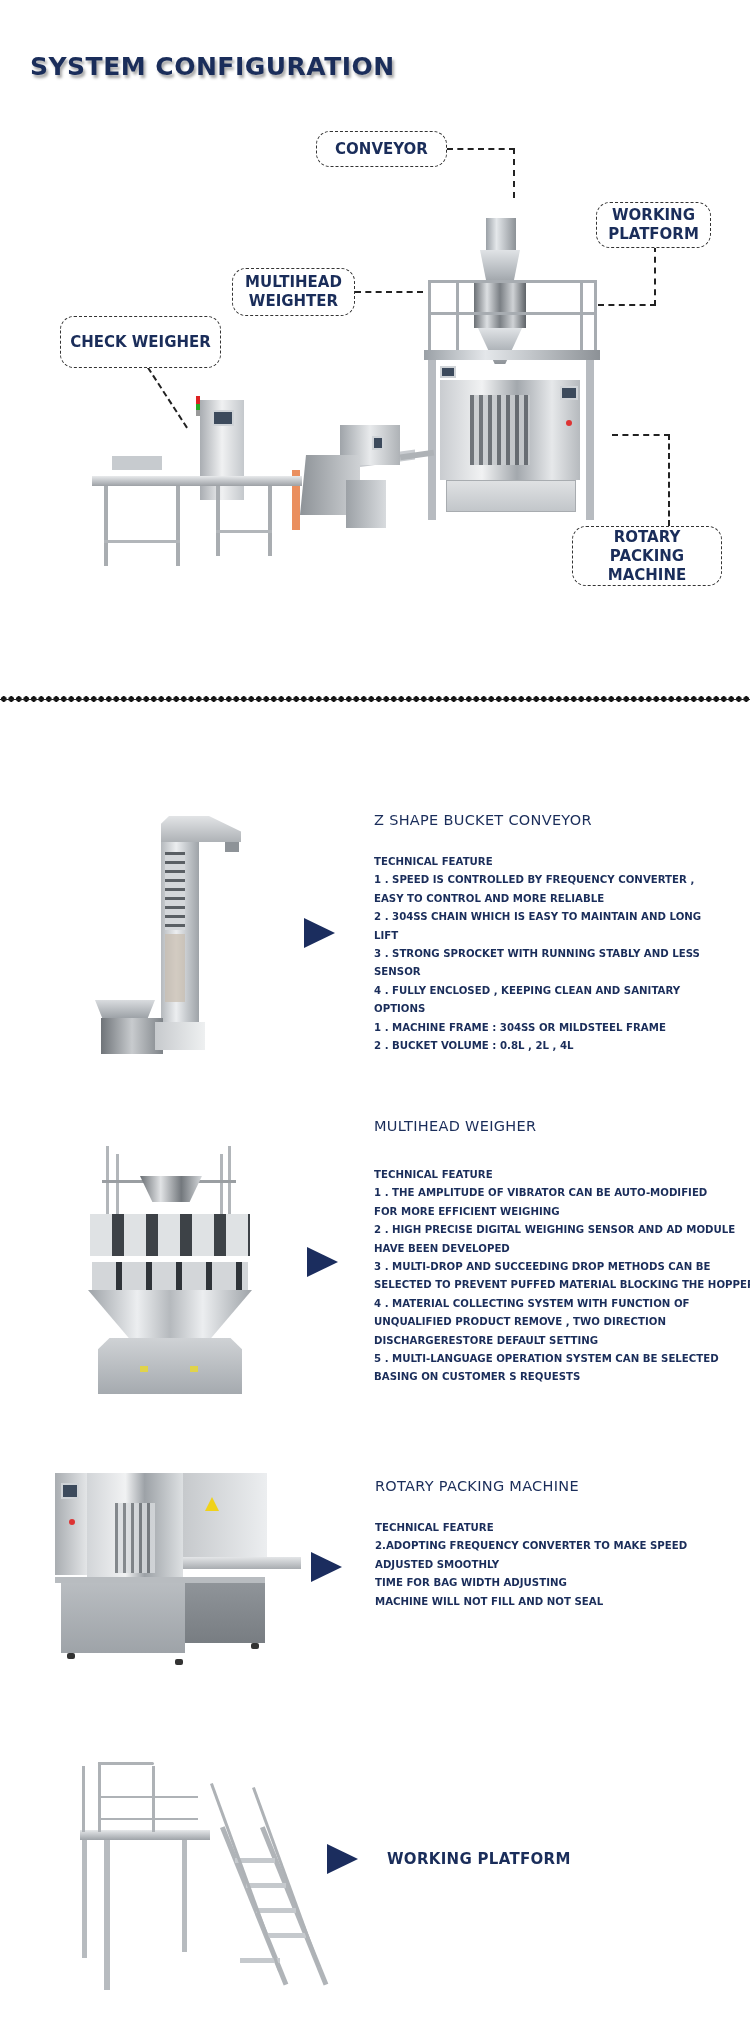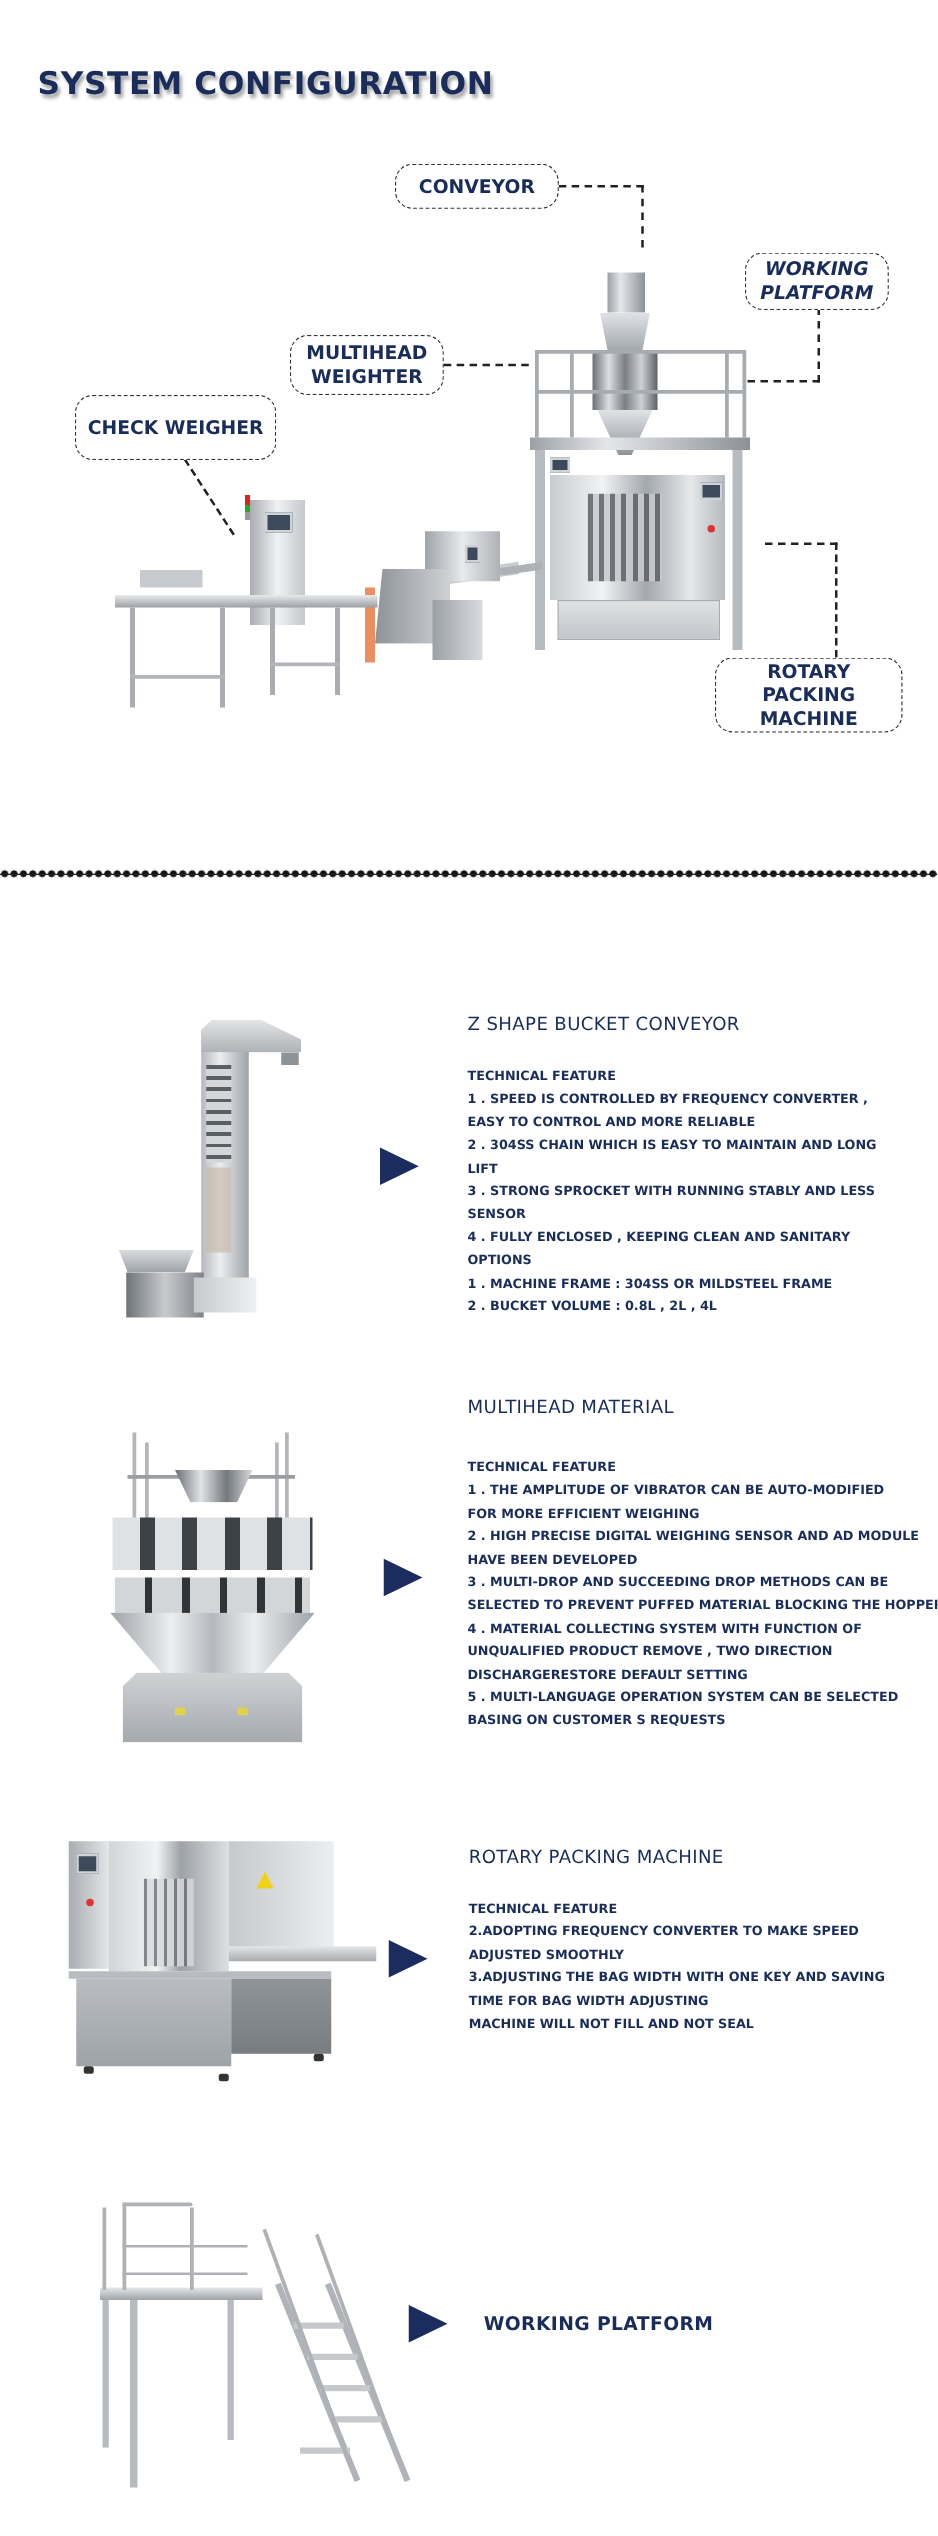--- a/index.html
+++ b/index.html
@@ -51,21 +51,21 @@
 
 <div>
 
   <div class="leader" style="left:447px;top:148px;width:68px;height:50px;border-top-width:2px;border-right-width:2px;"></div>
   <div class="leader" style="left:598px;top:246px;width:58px;height:60px;border-left-width:0;border-right-width:2px;border-bottom-width:2px;"></div>
   <div class="leader" style="left:355px;top:291px;width:68px;height:2px;border-top-width:2px;"></div>
   <div class="leader" style="left:147px;top:368px;width:2px;height:72px;border-left-width:2px;transform:rotate(-33deg);transform-origin:top left;"></div>
   <div class="leader" style="left:612px;top:434px;width:58px;height:92px;border-top-width:2px;border-right-width:2px;"></div>
 
   <div class="callout" style="left:316px;top:131px;width:131px;height:36px;">CONVEYOR</div>
-  <div class="callout" style="left:596px;top:202px;width:115px;height:46px;font-style:italic;">WORKING
+  <div class="callout" style="left:596px;top:202px;width:115px;height:46px;">WORKING
 PLATFORM</div>
   <div class="callout" style="left:232px;top:268px;width:123px;height:48px;">MULTIHEAD
 WEIGHTER</div>
   <div class="callout" style="left:60px;top:316px;width:161px;height:52px;">CHECK WEIGHER</div>
   <div class="callout" style="left:572px;top:526px;width:150px;height:60px;">ROTARY
 PACKING MACHINE</div>
 
   <div class="machine" style="left:0;top:0;">
 
     <div class="steel" style="position:absolute;left:486px;top:218px;width:30px;height:32px;"></div>
@@ -161,21 +161,21 @@
 
     <div style="position:absolute;left:22px;top:122px;width:156px;height:30px;background:repeating-linear-gradient(90deg,#d3d6d9 0 24px,#2f3439 24px 30px);"></div>
 
     <div style="position:absolute;left:18px;top:150px;width:164px;height:54px;background:linear-gradient(90deg,#9ea3a8,#eceef0 30%,#b5b9bd 50%,#eceef0 70%,#9ea3a8);clip-path:polygon(0 0,100% 0,72% 100%,28% 100%);"></div>
 
     <div style="position:absolute;left:28px;top:198px;width:144px;height:56px;background:linear-gradient(180deg,#cfd2d5,#a5aaaf);clip-path:polygon(8% 0,92% 0,100% 20%,100% 100%,0 100%,0 20%);"></div>
     <div style="position:absolute;left:70px;top:226px;width:8px;height:6px;background:#e0d34a;"></div>
     <div style="position:absolute;left:120px;top:226px;width:8px;height:6px;background:#e0d34a;"></div>
   </div>
   <div class="arrow" style="left:307px;top:1247px;"></div>
-  <div class="sec-title" style="left:374px;top:1118px;">MULTIHEAD MATERIAL</div>
+  <div class="sec-title" style="left:374px;top:1118px;">MULTIHEAD WEIGHER</div>
   <div class="feat" style="left:374px;top:1166px;">
     <div>TECHNICAL FEATURE</div>
     <div>1 . THE AMPLITUDE OF VIBRATOR CAN BE AUTO-MODIFIED</div>
     <div>FOR MORE EFFICIENT WEIGHING</div>
     <div>2 . HIGH PRECISE DIGITAL WEIGHING SENSOR AND AD MODULE</div>
     <div>HAVE BEEN DEVELOPED</div>
     <div>3 . MULTI-DROP AND SUCCEEDING DROP METHODS CAN BE</div>
     <div>SELECTED TO PREVENT PUFFED MATERIAL BLOCKING THE HOPPER</div>
     <div>4 . MATERIAL COLLECTING SYSTEM WITH FUNCTION OF</div>
     <div>UNQUALIFIED PRODUCT REMOVE , TWO DIRECTION</div>
@@ -201,21 +201,20 @@
     <div style="position:absolute;left:12px;top:180px;width:8px;height:6px;background:#333;border-radius:2px;"></div>
     <div style="position:absolute;left:120px;top:186px;width:8px;height:6px;background:#333;border-radius:2px;"></div>
     <div style="position:absolute;left:196px;top:170px;width:8px;height:6px;background:#333;border-radius:2px;"></div>
   </div>
   <div class="arrow" style="left:311px;top:1552px;"></div>
   <div class="sec-title" style="left:375px;top:1478px;">ROTARY PACKING MACHINE</div>
   <div class="feat" style="left:375px;top:1519px;">
     <div>TECHNICAL FEATURE</div>
     <div>2.ADOPTING FREQUENCY CONVERTER TO MAKE SPEED</div>
     <div>ADJUSTED SMOOTHLY</div>
-    <div>3.ADJUSTING THE BAG WIDTH WITH ONE KEY AND SAVING</div>
     <div>TIME FOR BAG WIDTH ADJUSTING</div>
     <div>MACHINE WILL NOT FILL AND NOT SEAL</div>
   </div>
 </div>
 
 <div>
   <div style="position:absolute;left:70px;top:1748px;width:220px;height:250px;">
 
     <div style="position:absolute;left:10px;top:82px;width:130px;height:10px;background:linear-gradient(180deg,#e6e8ea,#9ea3a8);"></div>
 

